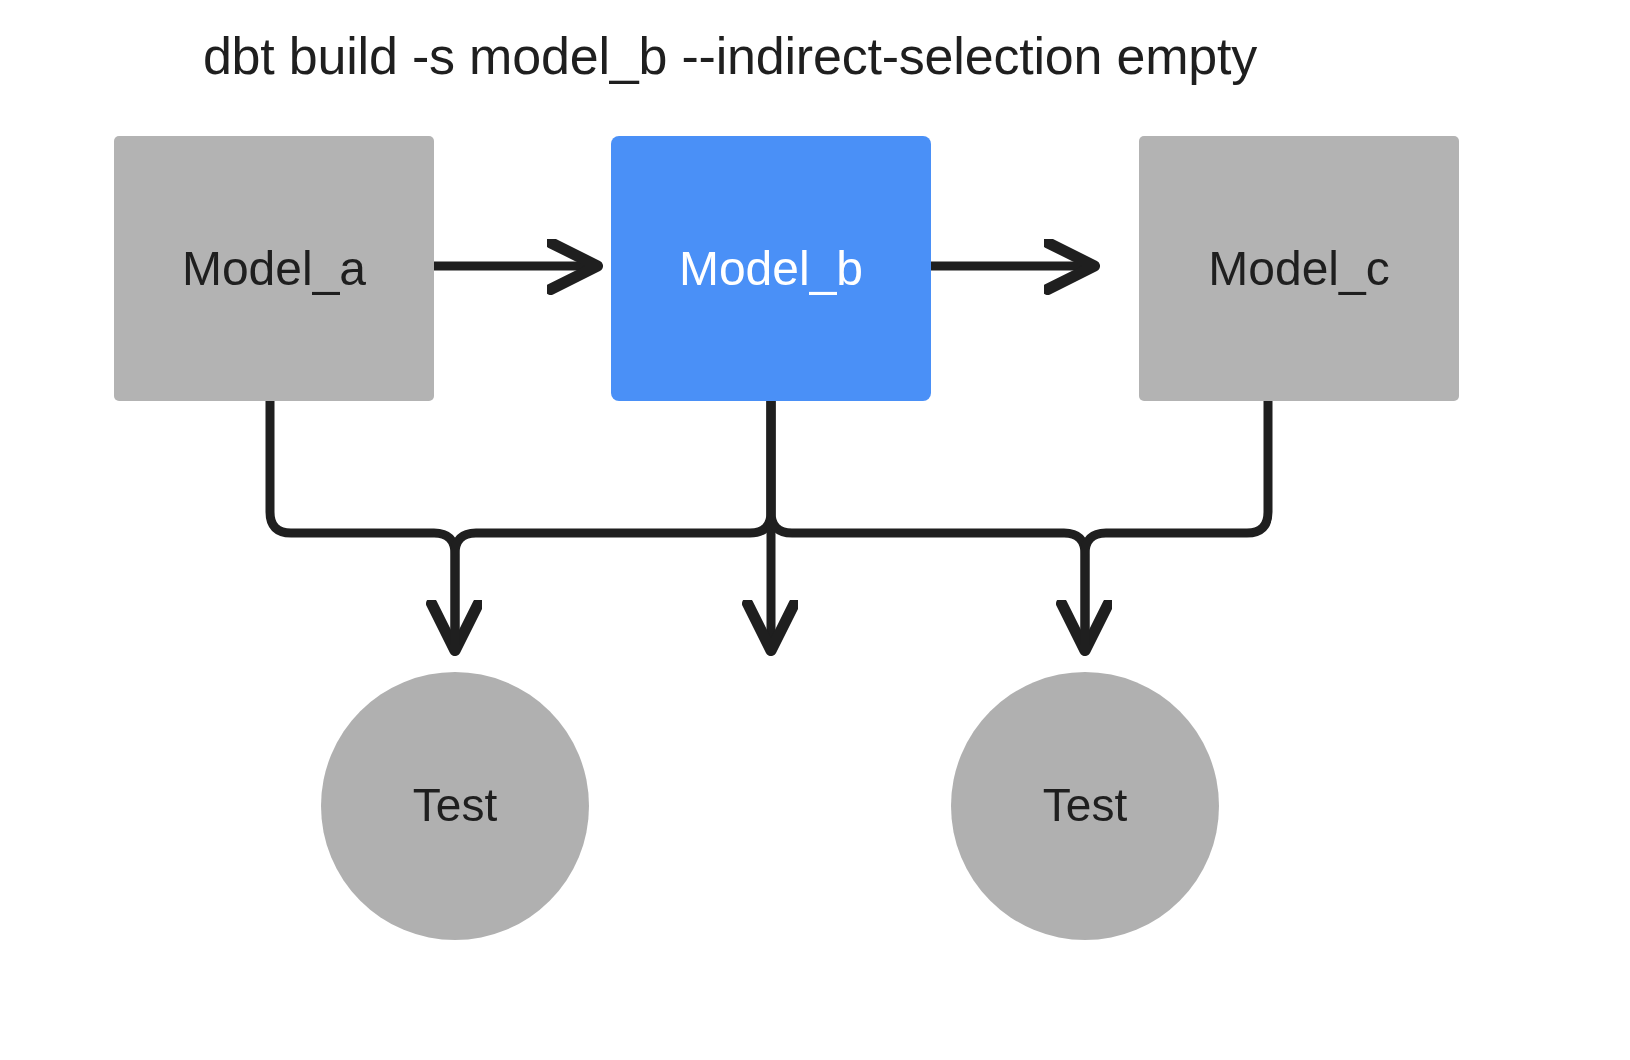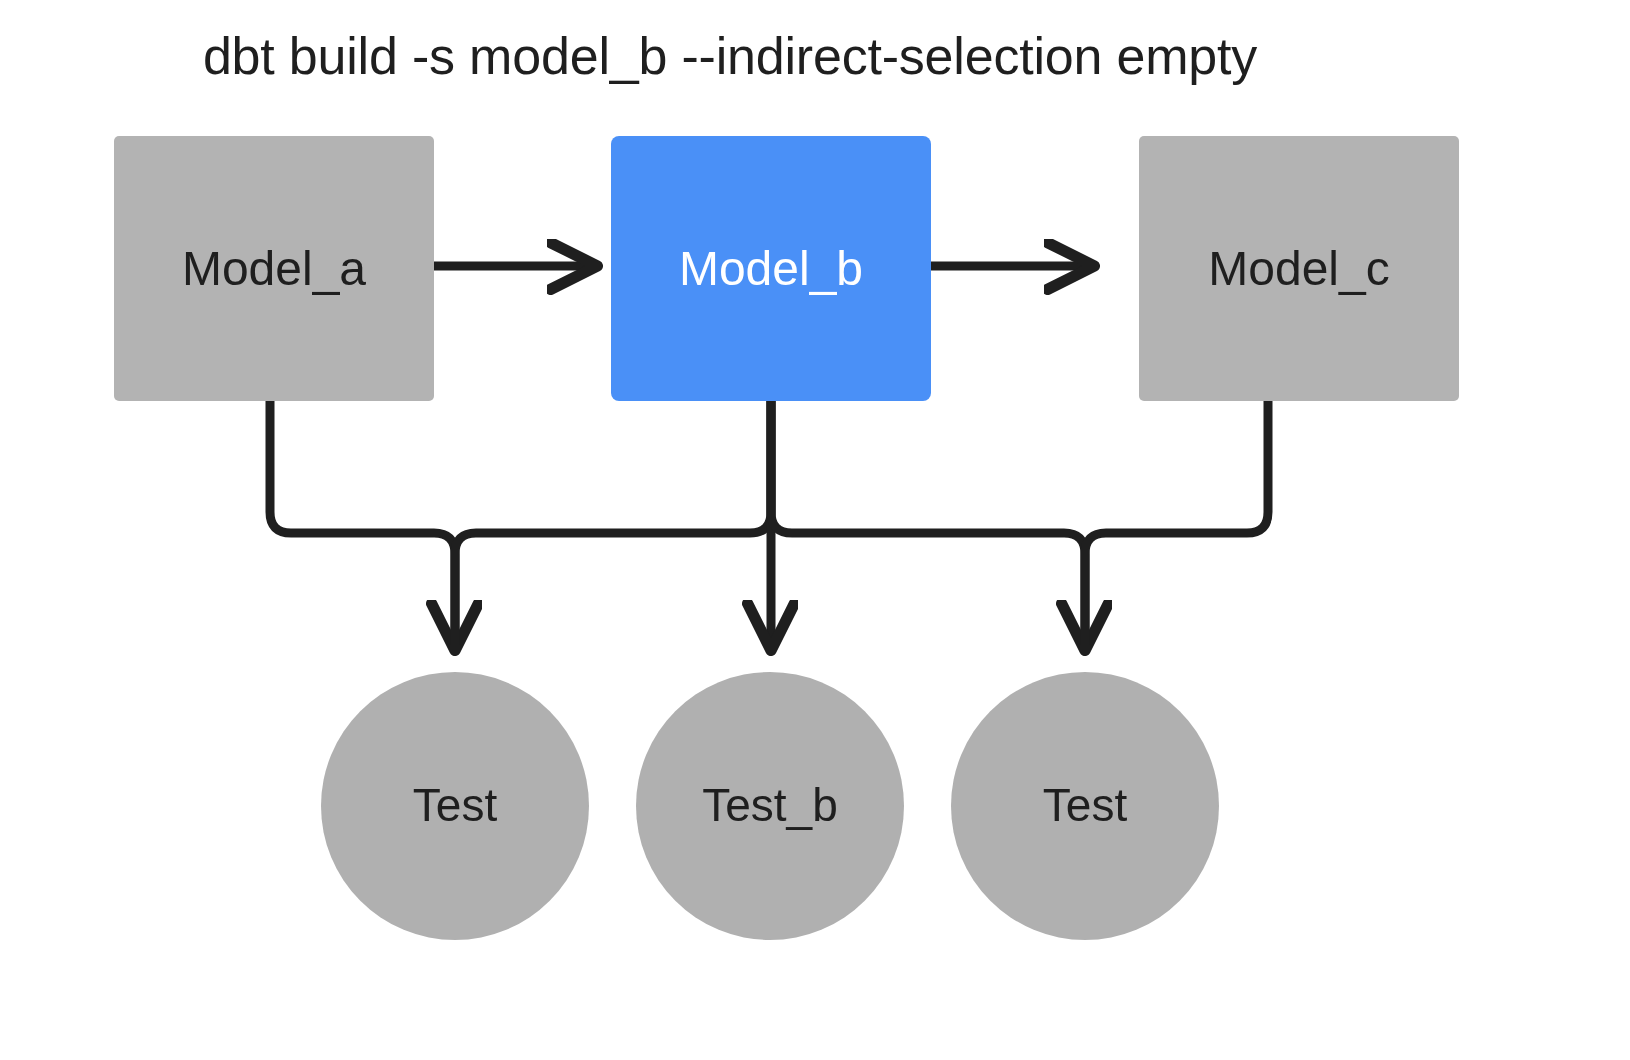--- a/index.html
+++ b/index.html
@@ -120,23 +120,20 @@
   <div class="node model-box" id="node-model-c">
     <span class="node-label">Model_c</span>
   </div>
 
   <div class="node test-circle" id="node-test-ab">
     <span>
       <span class="node-label">Test</span>
     </span>
   </div>
 
-  <div class="node test-circle" id="node-test-b">
-    <span class="node-label">Test_b</span>
-  </div>
 
   <div class="node test-circle" id="node-test-bc">
     <span>
       <span class="node-label">Test</span>
     </span>
   </div>
 
 </div>
 
 </body></html>

